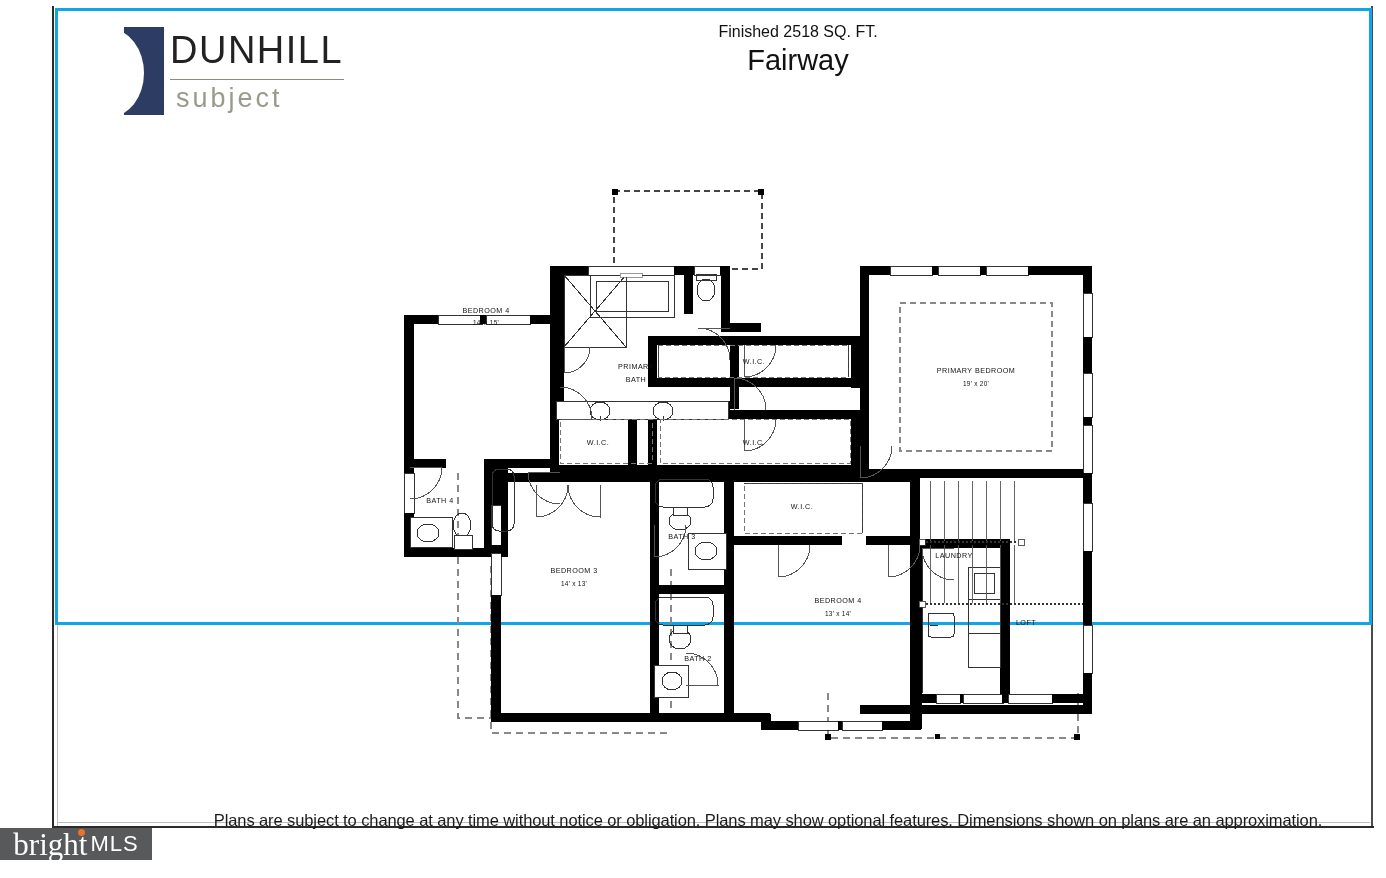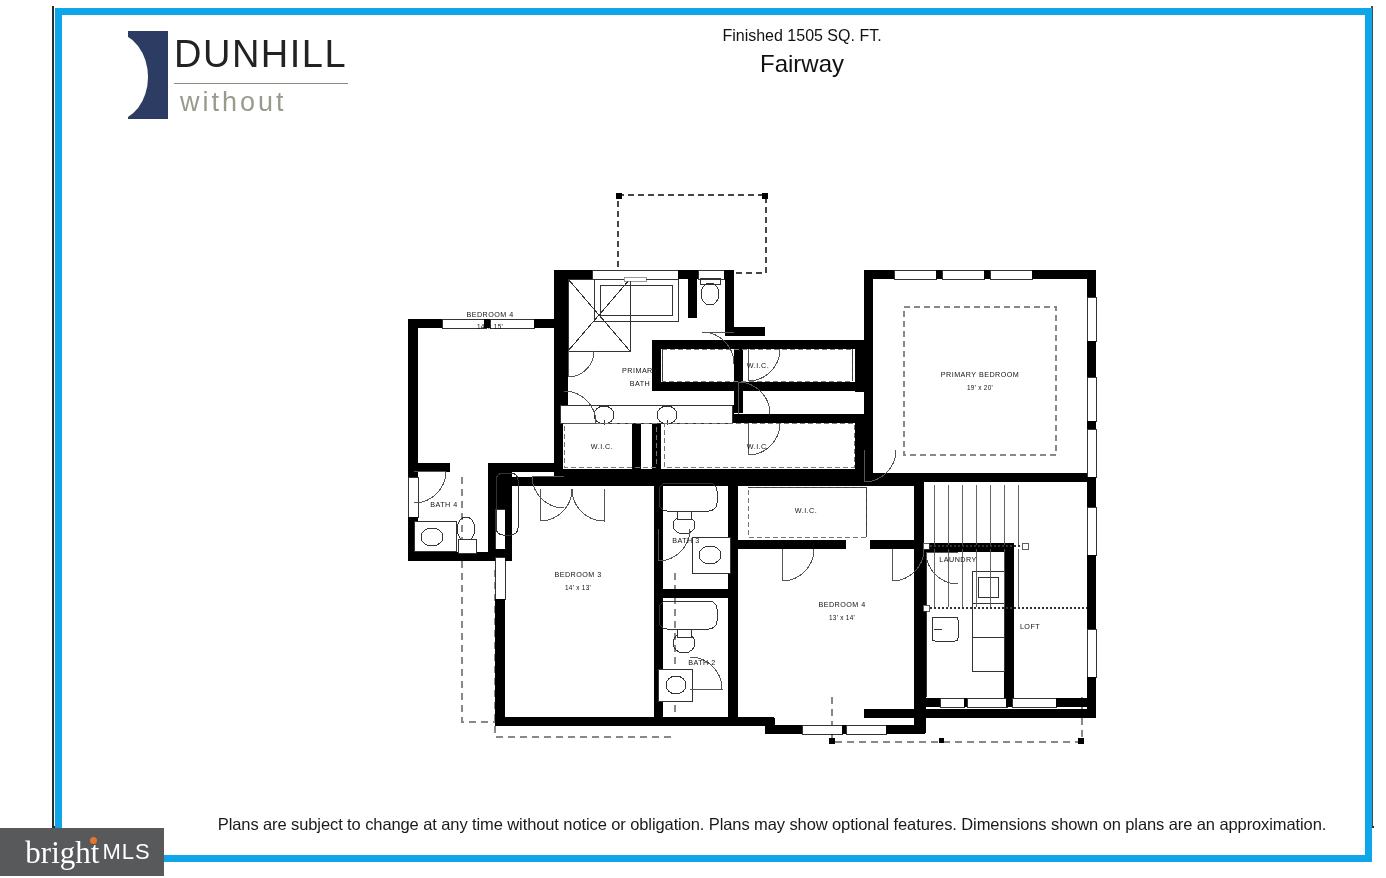--- a/index.html
+++ b/index.html
@@ -1,22 +1,22 @@
 <!DOCTYPE html>
 <html><head>
 <meta charset="utf-8">
 <style>
   html,body{margin:0;padding:0;background:#ffffff;}
   body{width:1386px;height:878px;font-family:"Liberation Sans",sans-serif;overflow:hidden;position:relative;}
 
   
   #sheet{
-    position:absolute; left:55px; top:8px; width:1317px; height:854px;
+    position:absolute; left:55px; top:8px; width:1317px; height:617px;
     background:#ffffff;
-    border:7px solid #0ea5e9;
+    border:3px solid #0ea5e9;
     box-sizing:border-box;
   }
   
   #rule-left{position:absolute;left:52px;top:6px;width:2px;height:822px;background:#2b2b2b;}
   #rule-left2{position:absolute;left:57px;top:8px;width:1px;height:818px;background:#bdbdbd;}
   #rule-bottom{position:absolute;left:52px;top:826px;width:1322px;height:2px;background:#2b2b2b;}
   #rule-bottom2{position:absolute;left:57px;top:822px;width:1313px;height:1px;background:#bdbdbd;}
   #rule-right{position:absolute;left:1371px;top:6px;width:2px;height:822px;background:#4a4a4a;}
 
   
@@ -24,32 +24,32 @@
   .logo-mark{position:absolute;left:3px;top:2px;width:40px;height:88px;background:#2c3c63;}
   .logo-cut{position:absolute;left:-14px;top:2px;width:34px;height:88px;background:#ffffff;border-radius:0 100% 100% 0/0 50% 50% 0;}
   .logo-word{position:absolute;left:49px;top:4px;font-size:38px;letter-spacing:1.5px;color:#222;font-family:"Liberation Sans",sans-serif;font-weight:400;}
   .logo-rule{position:absolute;left:49px;top:54px;width:174px;height:1px;background:#8c8c7e;}
   .logo-sub{position:absolute;left:55px;top:58px;font-size:27px;letter-spacing:3px;color:#9a9a8c;font-weight:300;}
 
   
   #title-block{position:absolute;left:520px;top:10px;width:440px;text-align:center;color:#111;}
   #title-main{font-size:30px;line-height:40px;font-weight:400;}
   #title-sub{font-size:16px;line-height:22px;}
-  #title-plan{font-size:24px;line-height:34px;}
+  #title-plan{font-size:29px;line-height:34px;}
 
   
   #disclaimer{
     position:absolute;left:60px;top:800px;width:1300px;text-align:center;
     font-size:16.5px;color:#1a1a1a;letter-spacing:-0.1px;
   }
 
   
   #mls{
-    position:absolute;left:0;top:828px;width:152px;height:48px;background:#58595b;
-    display:flex;align-items:center;justify-content:center;padding-left:12px;
+    position:absolute;left:0;top:828px;width:152px;height:32px;background:#58595b;
+    display:flex;align-items:center;justify-content:center;
   }
   #mls .b{font-family:"Liberation Serif",serif;font-size:31px;color:#ffffff;line-height:1;}
   #mls .dot{display:inline-block;width:7px;height:7px;background:#e8742c;border-radius:50%;position:relative;top:-12px;left:-9px;}
   #mls .m{font-family:"Liberation Sans",sans-serif;font-size:22px;color:#ffffff;letter-spacing:1px;margin-left:-4px;}
 
   
   #plan{position:absolute;left:330px;top:162px;width:720px;height:630px;}
   #plan svg{display:block;}
 
   .rm-label{font-family:"Liberation Sans",sans-serif;fill:#111;text-anchor:middle;}
@@ -66,25 +66,25 @@
 <div id="rule-bottom2"></div>
 
 <div id="sheet">
 
   <div id="logo">
     <div class="logo-mark">
       <div class="logo-cut"></div>
     </div>
     <div class="logo-word">DUNHILL</div>
     <div class="logo-rule"></div>
-    <div class="logo-sub">without</div>
+    <div class="logo-sub">subject</div>
   </div>
 
   <div id="title-block">
-    <div id="title-sub">Finished 1505 SQ. FT.</div>
+    <div id="title-sub">Finished 2518 SQ. FT.</div>
     <div id="title-plan">Fairway</div>
   </div>
 
   <div id="plan">
   <svg width="720" height="630" viewBox="0 0 720 630" xmlns="http://www.w3.org/2000/svg">
     <g shape-rendering="crispEdges">
 
       <g>
         <rect x="226" y="18" width="148" height="78" fill="none" stroke="#444" stroke-width="1.4" stroke-dasharray="6,4"></rect>
         <rect x="224" y="16" width="6" height="6" fill="#000"></rect>

